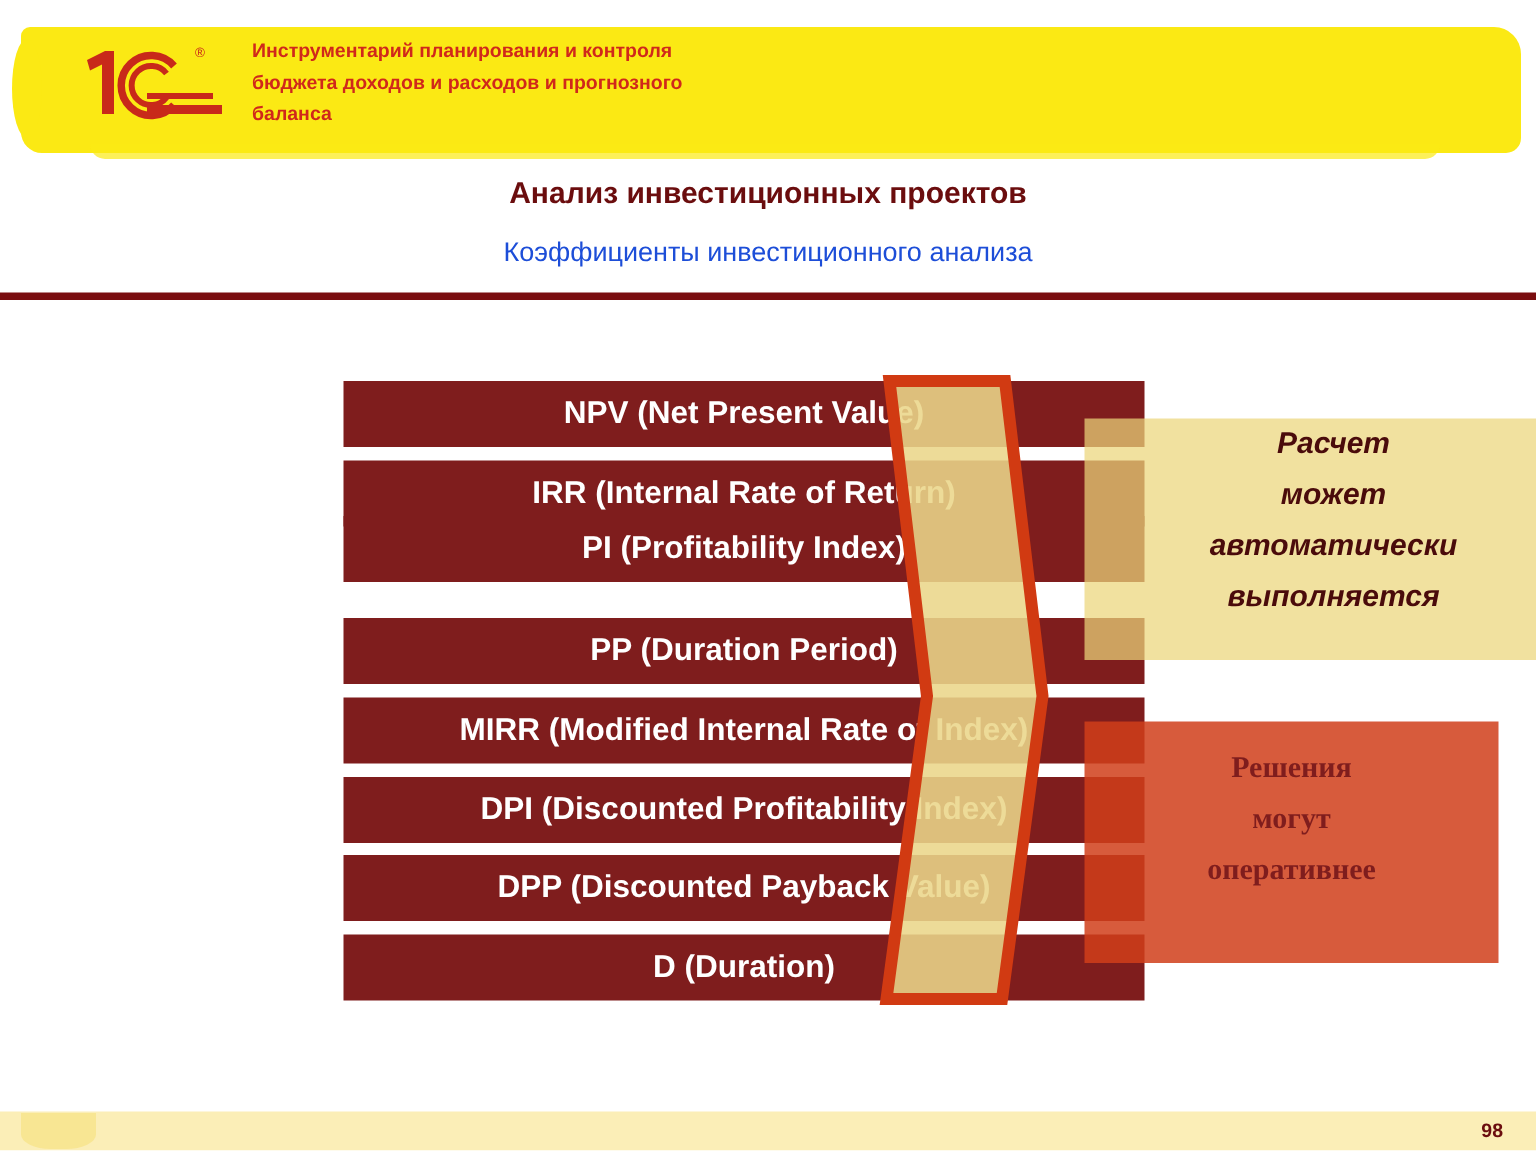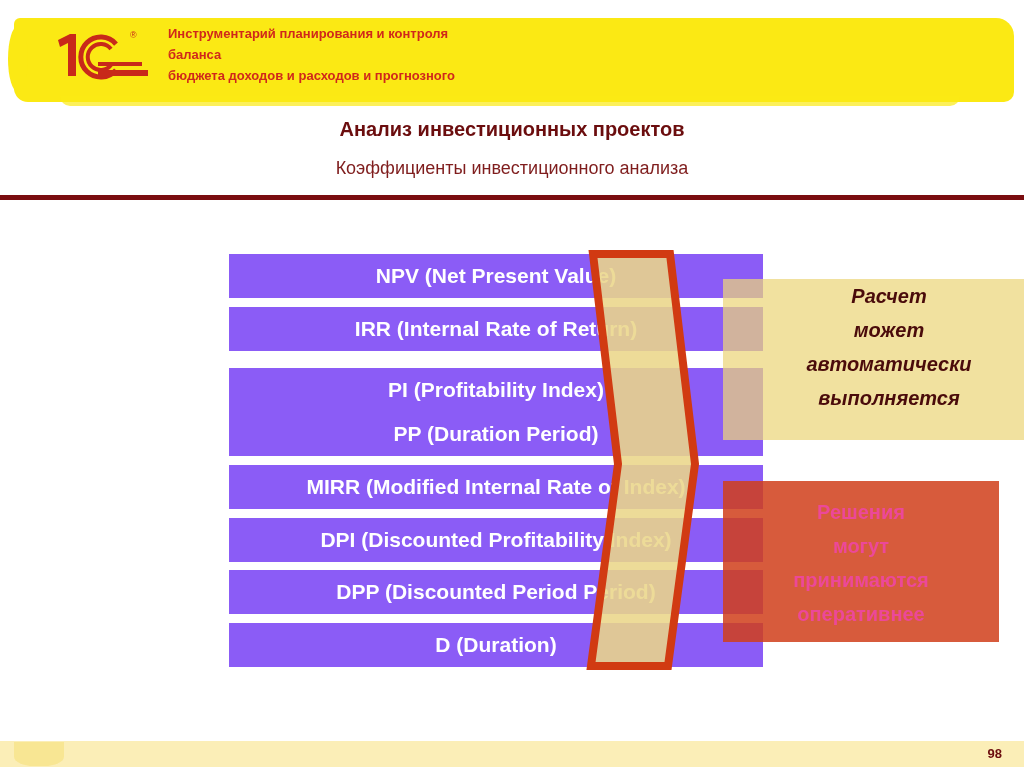--- a/index.html
+++ b/index.html
@@ -11,31 +11,31 @@
   .brush-edge1 { position:absolute; left:8px; top:26px; width:20px; height:66px; background:#fbe914; border-radius:50%; }
   .brush-edge2 { position:absolute; left:60px; top:96px; width:900px; height:10px; background:#fbe914; opacity:.7; border-radius:0 0 20px 20px; }
 
   .logo { position:absolute; left:54px; top:30px; width:96px; height:54px; }
   .reg { position:absolute; left:130px; top:30px; font-size:9px; color:#c8291a; }
 
   .title { position:absolute; left:168px; top:23px; font-size:13px; line-height:21px; font-weight:bold; color:#d0281b; }
   .title div { white-space:nowrap; }
 
   .section-title { position:absolute; left:0; width:1024px; top:118px; text-align:center; font-size:20px; font-weight:bold; color:#6b0d0e; }
-  .section-sub { position:absolute; left:0; width:1024px; top:158px; text-align:center; font-size:18px; color:#7f1d1d; }
+  .section-sub { position:absolute; left:0; width:1024px; top:158px; text-align:center; font-size:18px; color:#1d4ed8; }
   .rule { position:absolute; left:0; top:195px; width:1024px; height:5px; background:#7a0d10; }
 
   .bars { position:absolute; left:229px; top:254px; width:534px; }
-  .bar { position:absolute; left:0; width:534px; height:44px; background:#8b5cf6; color:#ffffff; font-size:21px; font-weight:bold; text-align:center; line-height:44px; white-space:nowrap; }
+  .bar { position:absolute; left:0; width:534px; height:44px; background:#7f1d1d; color:#ffffff; font-size:21px; font-weight:bold; text-align:center; line-height:44px; white-space:nowrap; }
 
   .chevron { position:absolute; left:0; top:0; width:1024px; height:767px; pointer-events:none; }
 
   .box { position:absolute; text-align:center; font-weight:bold; font-size:20px; line-height:34px; }
   .box-calc { left:723px; top:279px; width:332px; height:161px; background:rgba(236,214,122,0.72); color:#4a0b0b; box-sizing:border-box;font-style:italic; }
-  .box-decide { left:723px; top:481px; width:276px; height:161px; background:rgba(208,62,26,0.85); color:#ec4899; padding-top:14px; box-sizing:border-box; }
+  .box-decide { left:723px; top:481px; width:276px; height:161px; background:rgba(208,62,26,0.85); color:#7f1d1d; padding-top:14px; box-sizing:border-box;font-family:Liberation Serif, serif; }
 
   .footer { position:absolute; left:0; top:741px; width:1024px; height:26px; background:#fbeeb7; }
   .footer-blob { position:absolute; left:14px; top:742px; width:50px; height:24px; background:#f8e48a; border-radius:0 0 40% 40%; opacity:.8; }
   .page-num { position:absolute; right:22px; top:746px; font-size:13px; font-weight:bold; color:#6b0d0e;margin-left:32px; }
 </style>
 </head>
 <body>
 
 <div class="brush">
 </div>
@@ -49,49 +49,48 @@
 
   <path d="M62 14 A20 20 0 1 0 62 40" stroke="#c8291a" stroke-width="5" fill="none"></path>
   <path d="M57 19 A13 13 0 1 0 57 35" stroke="#c8291a" stroke-width="4" fill="none"></path>
   <rect x="44" y="40" width="50" height="6" fill="#c8291a"></rect>
   <rect x="44" y="32" width="44" height="4" fill="#c8291a"></rect>
 </svg>
 <span class="reg">®</span>
 
 <div class="title">
   <div>Инструментарий планирования и контроля</div>
+  <div>бюджета доходов и расходов и прогнозного</div>
   <div>баланса</div>
-  <div>бюджета доходов и расходов и прогнозного</div>
 </div>
 
 <div class="section-title">Анализ инвестиционных проектов</div>
 <div class="section-sub">Коэффициенты инвестиционного анализа</div>
 <div class="rule"></div>
 
 <div class="bars">
   <div class="bar" style="top:0px">NPV (Net Present Value)</div>
   <div class="bar" style="top:53px">IRR (Internal Rate of Return)</div>
-  <div class="bar" style="top:114px">PI (Profitability Index)</div>
+  <div class="bar" style="top:90px">PI (Profitability Index)</div>
   <div class="bar" style="top:158px">PP (Duration Period)</div>
   <div class="bar" style="top:211px">MIRR (Modified Internal Rate of Index)</div>
   <div class="bar" style="top:264px">DPI (Discounted Profitability Index)</div>
-  <div class="bar" style="top:316px">DPP (Discounted Period Period)</div>
+  <div class="bar" style="top:316px">DPP (Discounted Payback Value)</div>
   <div class="bar" style="top:369px">D (Duration)</div>
 </div>
 
 <div class="box box-calc">
   <div>Расчет</div>
   <div>может</div>
   <div>автоматически</div>
   <div>выполняется</div>
 </div>
 <div class="box box-decide">
   <div>Решения</div>
   <div>могут</div>
-  <div>принимаются</div>
   <div>оперативнее</div>
 </div>
 
 <svg class="chevron" viewBox="0 0 1024 767">
   <path d="M593 254 L670 254 L695 464 L668 666 L591 666 L618 464 Z" fill="rgba(234,214,138,0.88)" stroke="#d13a12" stroke-width="8" stroke-linejoin="miter"></path>
 </svg>
 
 <div class="footer"></div>
 <div class="footer-blob"></div>
 <div class="page-num">98</div>

